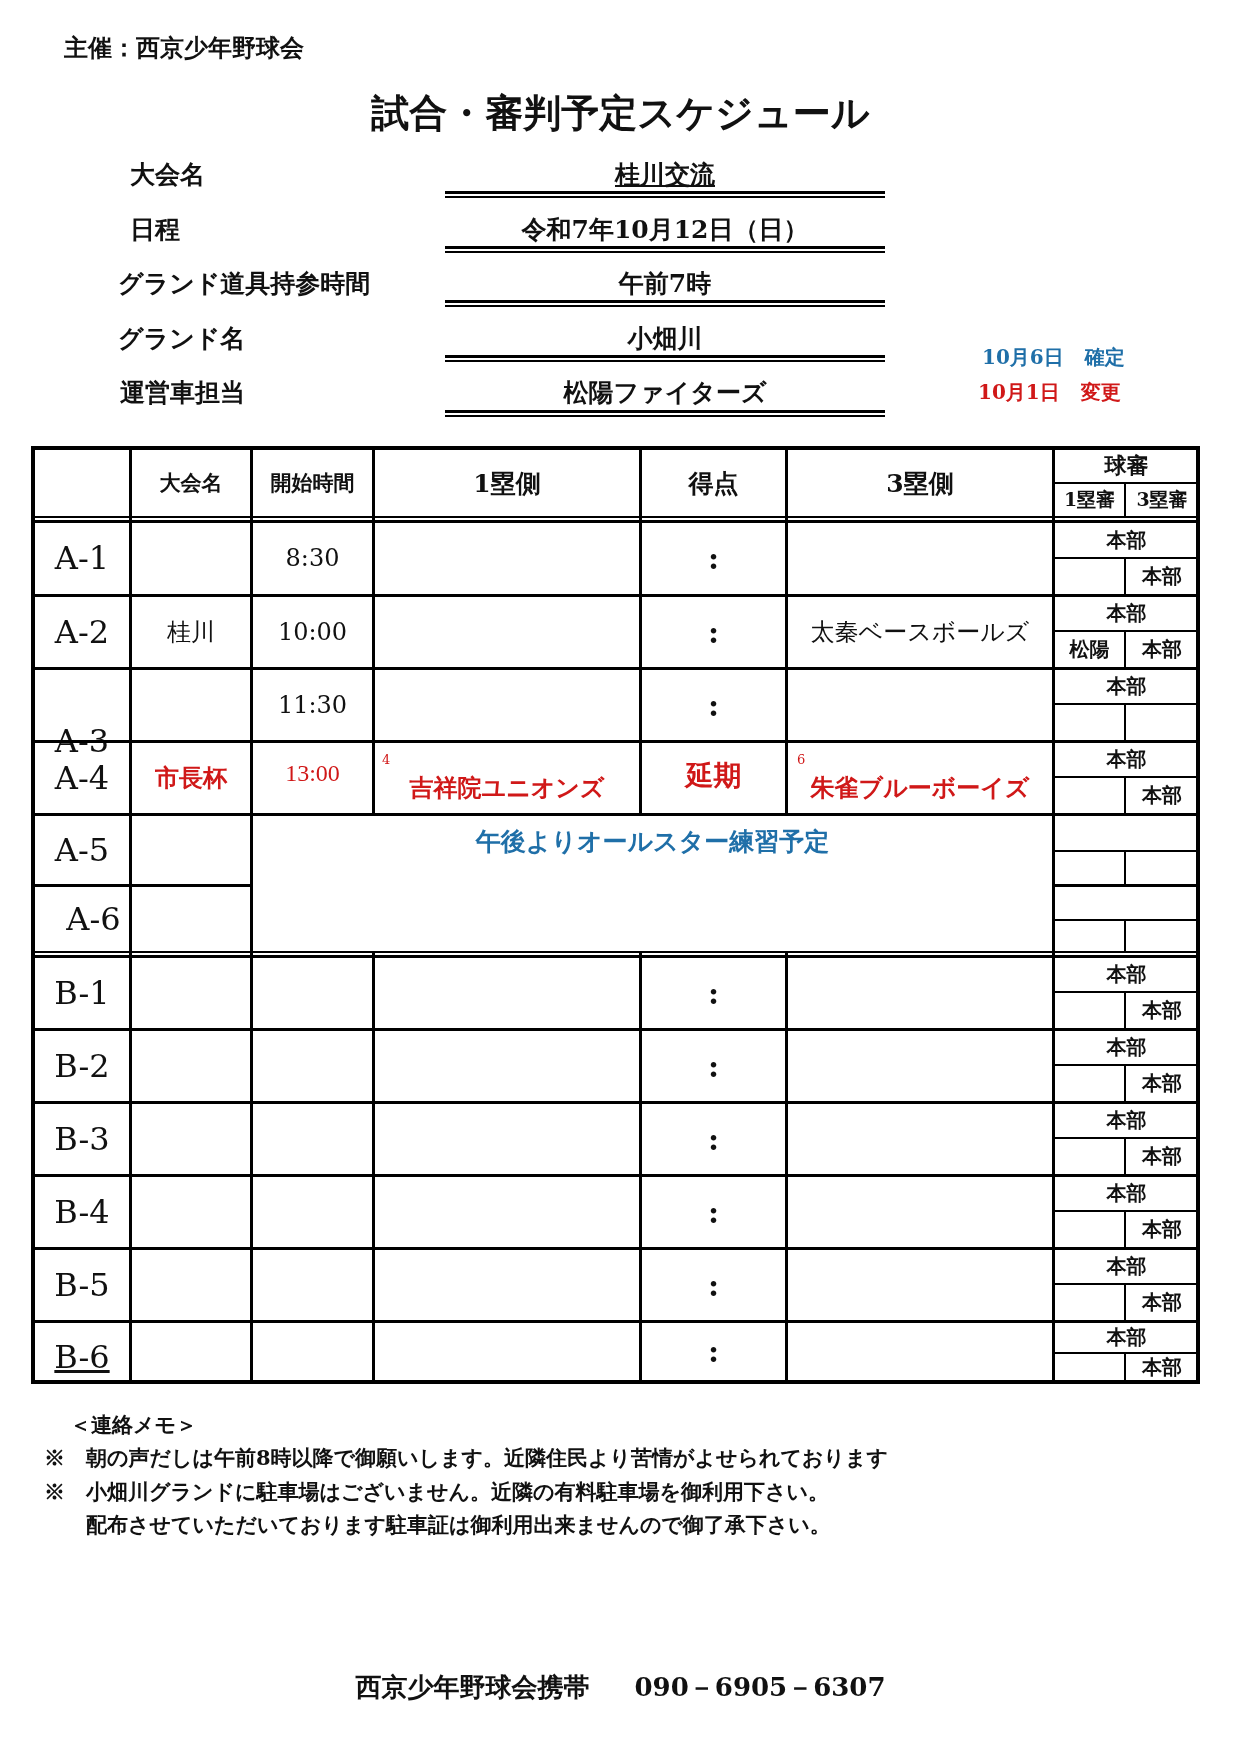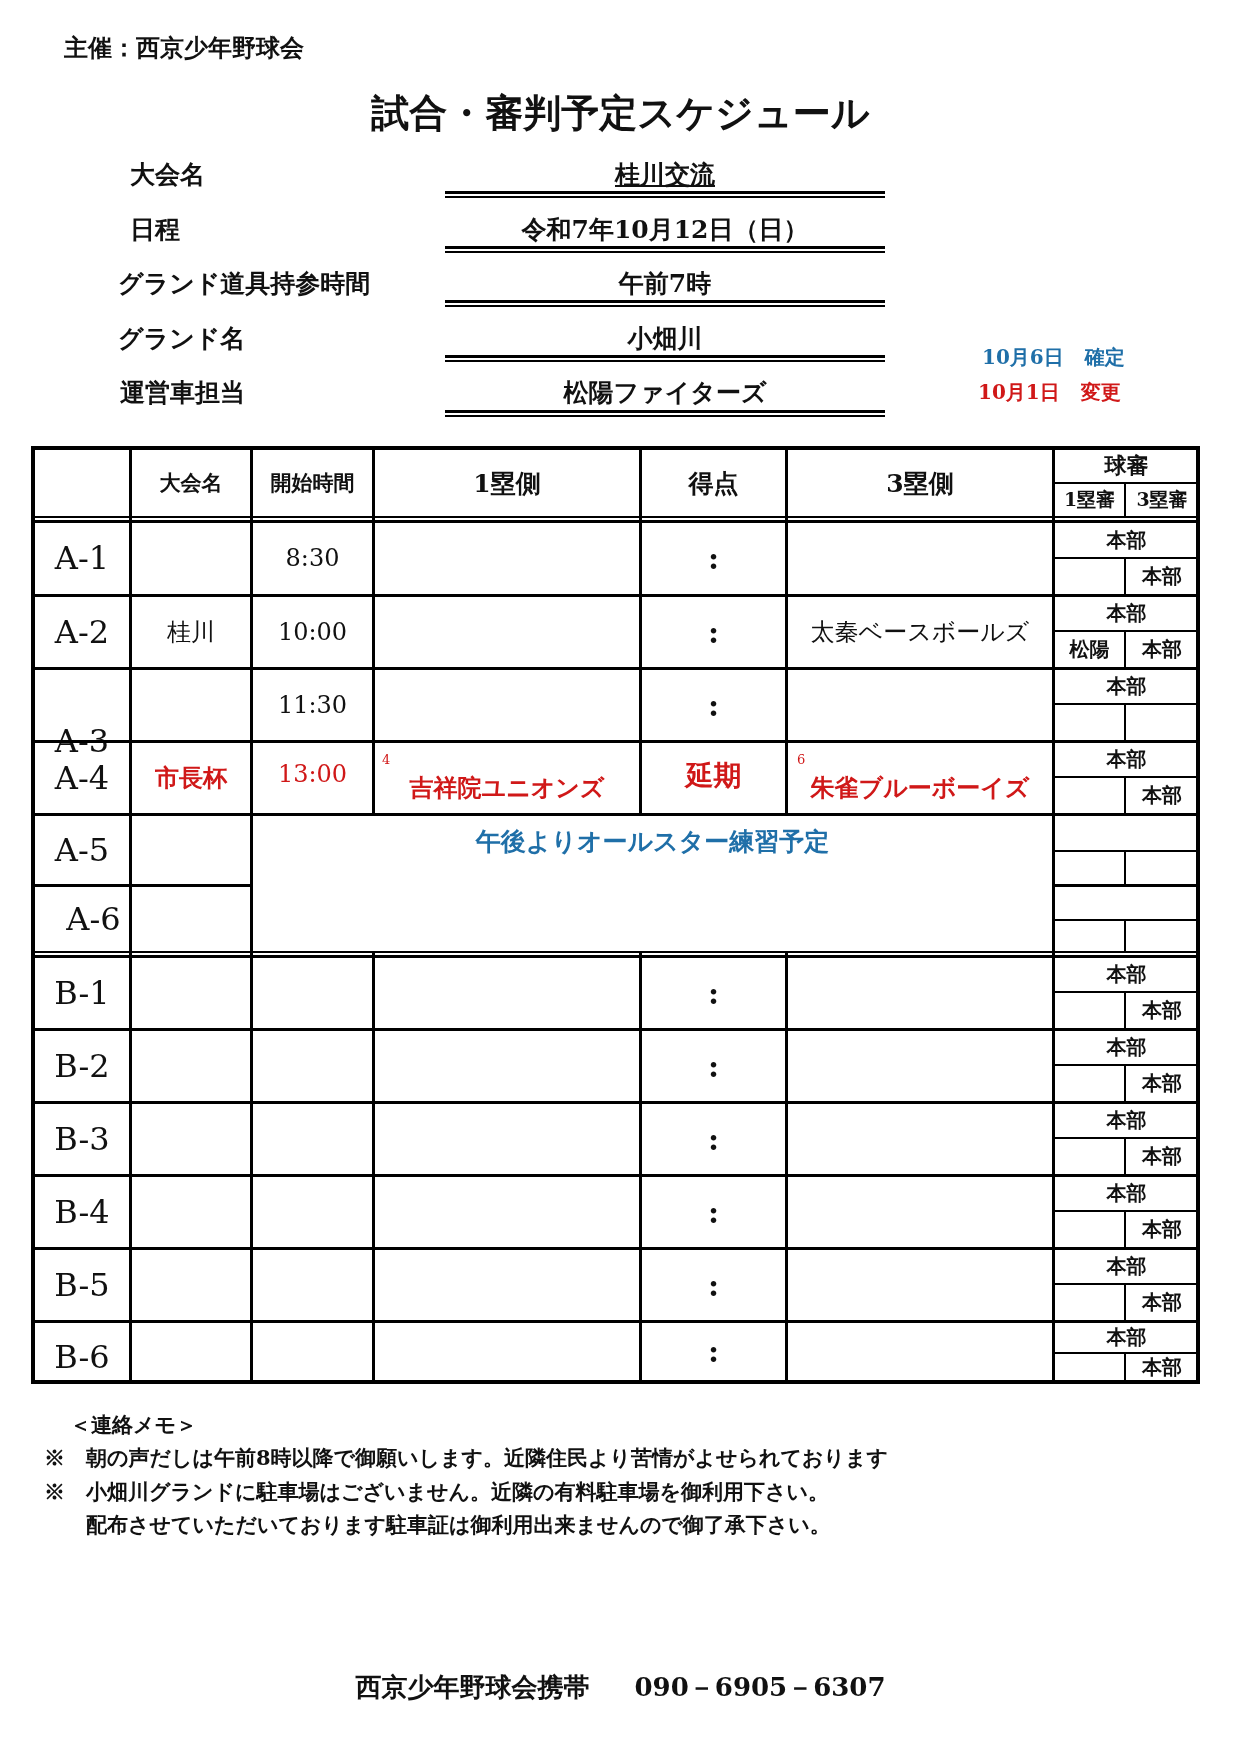--- a/index.html
+++ b/index.html
@@ -130,21 +130,21 @@
   <div class="cell team" style="left:788px;top:670px;width:264px;height:70px;"></div>
   <div class="cell ump" style="left:1055px;top:670px;width:143px;height:33px;">本部</div>
   <div class="hline" style="left:1055px;top:703px;width:143px;height:2px;"></div>
   <div class="vline" style="left:1124px;top:705px;width:2px;height:35px;"></div>
   <div class="cell ump" style="left:1055px;top:705px;width:69px;height:35px;"></div>
   <div class="cell ump" style="left:1126px;top:705px;width:72px;height:35px;"></div>
   <div class="hline" style="left:33px;top:740px;width:1165px;height:3px;"></div>
 
   <div class="cell slot" style="left:35px;top:743px;width:94px;height:70px;">A-4</div>
   <div class="cell team red" style="left:132px;top:743px;width:118px;height:70px;font-weight:bold;">市長杯</div>
-  <div class="cell time red" style="left:253px;top:743px;width:119px;height:61px;">13:00</div>
+  <div class="cell time red" style="left:253px;top:743px;width:119px;height:61px;font-family:Liberation Serif, serif;">13:00</div>
   <div class="sup" style="left:382px;top:752px;">4</div>
   <div class="cell team red" style="left:375px;top:763px;width:264px;height:50px;font-weight:bold;">吉祥院ユニオンズ</div>
   <div class="cell red" style="left:642px;top:743px;width:143px;height:66px;font-size:28px;font-weight:bold;">延期</div>
   <div class="sup" style="left:797px;top:752px;">6</div>
   <div class="cell team red" style="left:788px;top:763px;width:264px;height:50px;font-weight:bold;">朱雀ブルーボーイズ</div>
   <div class="cell ump" style="left:1055px;top:743px;width:143px;height:33px;">本部</div>
   <div class="hline" style="left:1055px;top:776px;width:143px;height:2px;"></div>
   <div class="vline" style="left:1124px;top:778px;width:2px;height:35px;"></div>
   <div class="cell ump" style="left:1055px;top:778px;width:69px;height:35px;"></div>
   <div class="cell ump" style="left:1126px;top:778px;width:72px;height:35px;">本部</div>
@@ -228,21 +228,21 @@
   <div class="cell team" style="left:375px;top:1250px;width:264px;height:70px;"></div>
   <div class="cell colon" style="left:642px;top:1250px;width:143px;height:70px;">:</div>
   <div class="cell team" style="left:788px;top:1250px;width:264px;height:70px;"></div>
   <div class="cell ump" style="left:1055px;top:1250px;width:143px;height:33px;">本部</div>
   <div class="hline" style="left:1055px;top:1283px;width:143px;height:2px;"></div>
   <div class="vline" style="left:1124px;top:1285px;width:2px;height:35px;"></div>
   <div class="cell ump" style="left:1055px;top:1285px;width:69px;height:35px;"></div>
   <div class="cell ump" style="left:1126px;top:1285px;width:72px;height:35px;">本部</div>
   <div class="hline" style="left:33px;top:1320px;width:1165px;height:3px;"></div>
 
-  <div class="cell slot" style="left:35px;top:1323px;width:94px;height:68px;">B-6</div>
+  <div class="cell slot" style="left:35px;top:1323px;width:94px;height:68px;text-decoration:underline;">B-6</div>
   <div class="cell" style="left:132px;top:1323px;width:118px;height:57px;"></div>
   <div class="cell time" style="left:253px;top:1323px;width:119px;height:57px;"></div>
   <div class="cell team" style="left:375px;top:1323px;width:264px;height:57px;"></div>
   <div class="cell colon" style="left:642px;top:1323px;width:143px;height:57px;">:</div>
   <div class="cell team" style="left:788px;top:1323px;width:264px;height:57px;"></div>
   <div class="cell ump" style="left:1055px;top:1323px;width:143px;height:29px;">本部</div>
   <div class="hline" style="left:1055px;top:1352px;width:143px;height:2px;"></div>
   <div class="vline" style="left:1124px;top:1354px;width:2px;height:26px;"></div>
   <div class="cell ump" style="left:1055px;top:1354px;width:69px;height:26px;"></div>
   <div class="cell ump" style="left:1126px;top:1354px;width:72px;height:26px;">本部</div>

